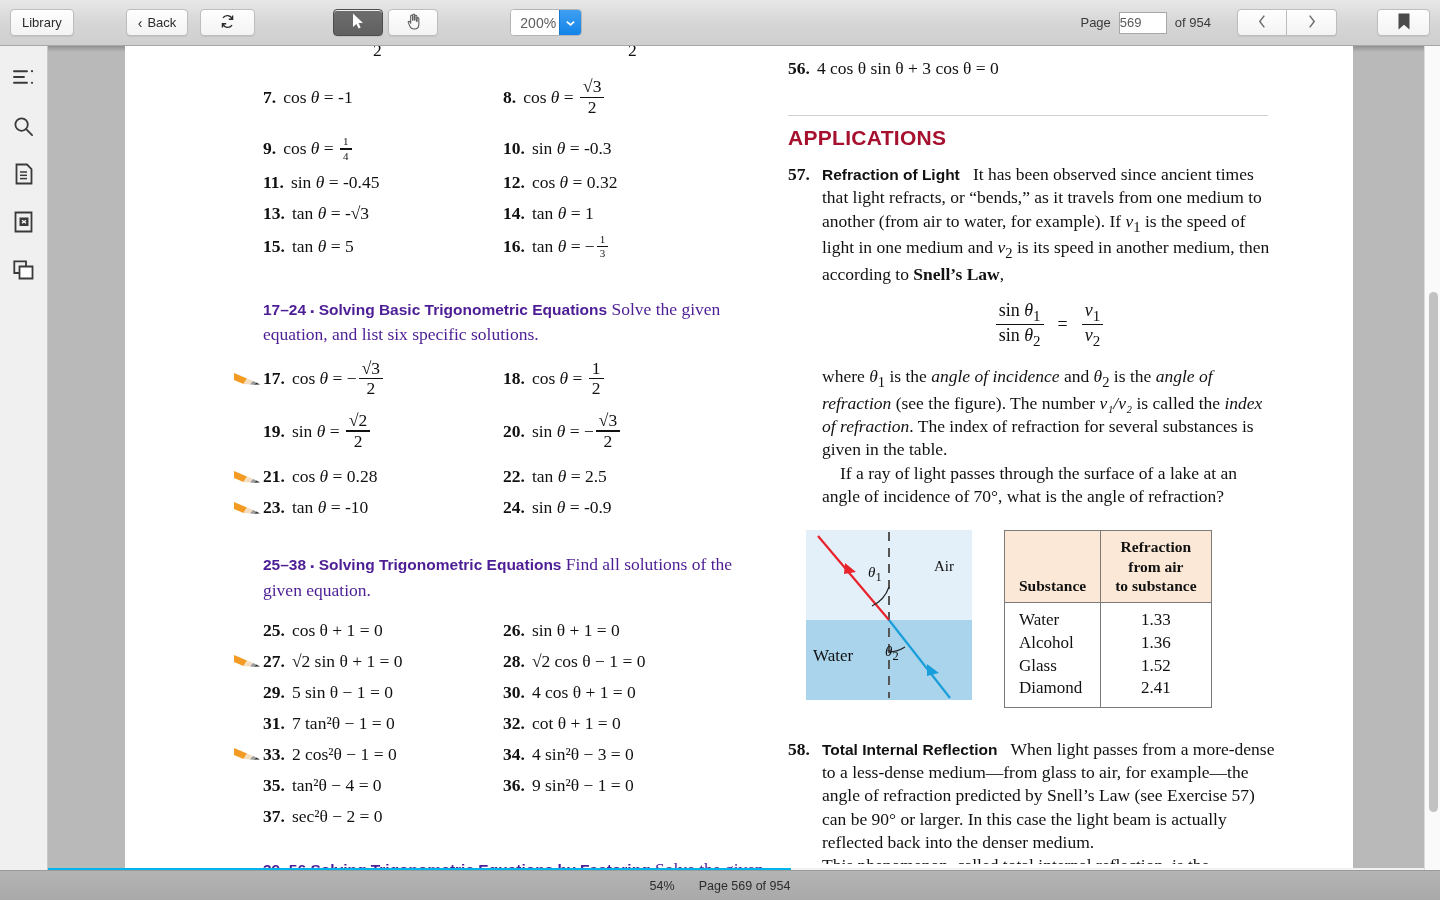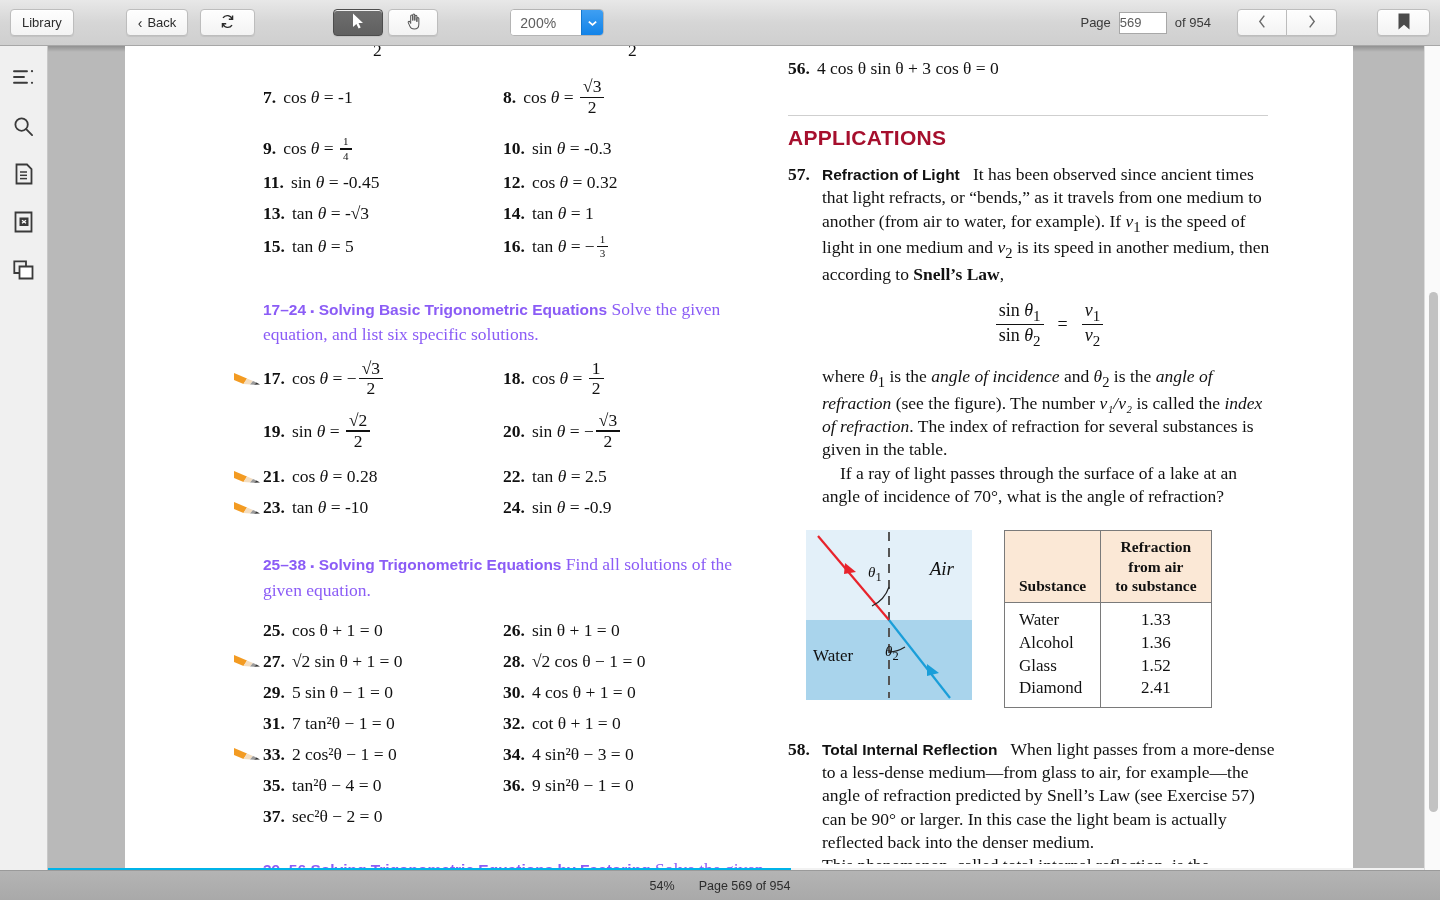--- a/index.html
+++ b/index.html
@@ -33,21 +33,21 @@
     background: linear-gradient(to bottom, #6e6e6e, #606060);
     border: 1px solid #4d4d4d;
   }
   #tool-hand { margin-left: 5px; width: 50px; }
   #zoom-wrap {
     margin-left: 72px; display: flex; height: 27px;
     border: 1px solid #b4b4b4; border-radius: 4px; overflow: hidden;
     background: #fff;
   }
   #zoom-value {
-    width: 70px; display: flex; align-items: center;
+    width: 48px; display: flex; align-items: center;
     padding-left: 9px; font-size: 14px; color: #5e5e5e;
     background: #fff;
   }
   #zoom-arrow {
     width: 22px; display: flex; align-items: center; justify-content: center;
     background: linear-gradient(to bottom, #3f9ff2, #1283e8);
     border-left: 1px solid #1478cf;
   }
   #page-group {
     margin-left: auto; display: flex; align-items: center; gap: 8px;
@@ -111,21 +111,21 @@
   .frac .bot { padding: 1px 3px 0 3px; }
   .frac.small { font-size: 11px; }
 
   .pencil {
     position: absolute; left: -30px; top: 50%; transform: translateY(-50%);
     width: 28px; height: 16px;
   }
 
   .section-head {
     font-family: "Liberation Sans", sans-serif;
-    font-size: 15.5px; font-weight: bold; color: #8b5cf6;
+    font-size: 15.5px; font-weight: bold; color: #4c1d95;
     line-height: 1.45;
   }
   .section-head .serif-tail {
     font-family: "Liberation Serif", serif; font-weight: normal; font-size: 17.5px;
   }
 
   
   #applications-rule {
     border-top: 1.5px solid #cfcfcf; margin: 36px 0 10px 0; width: 480px;
   }
@@ -143,22 +143,22 @@
 
   
   #snell { display: flex; justify-content: center; align-items: center;
            margin: 14px 0 16px 0; font-size: 18px; }
 
   
   #figure-row { position: relative; margin-top: 22px; display: flex; gap: 32px; }
   #diagram { position: relative; width: 166px; height: 170px; }
   #air { position: absolute; left:0; top:0; width:166px; height:90px; background:#e3f0f9; }
   #water { position: absolute; left:0; top:90px; width:166px; height:80px; background:#a9d4ec; }
-  #label-air { position: absolute; right: 18px; top: 28px; font-size: 19px;
-               font-family: "Liberation Serif", serif; color:#111;font-style:italic; }
+  #label-air { position: absolute; right: 18px; top: 28px; font-size: 15px;
+               font-family: "Liberation Serif", serif; color:#111; }
   #label-water { position: absolute; left: 7px; top: 116px; font-size: 17px;
                font-family: "Liberation Serif", serif; color:#111; }
   #theta1 { position:absolute; left:62px; top:34px; font-size:15px;
             font-family:"Liberation Serif", serif; font-style:italic; color:#111;}
   #theta2 { position:absolute; left:79px; top:113px; font-size:15px;
             font-family:"Liberation Serif", serif; font-style:italic; color:#111;}
 
   
   #ref-table { border-collapse: collapse; border: 1.5px solid #7a7a7a;
                font-family: "Liberation Serif", serif; }

